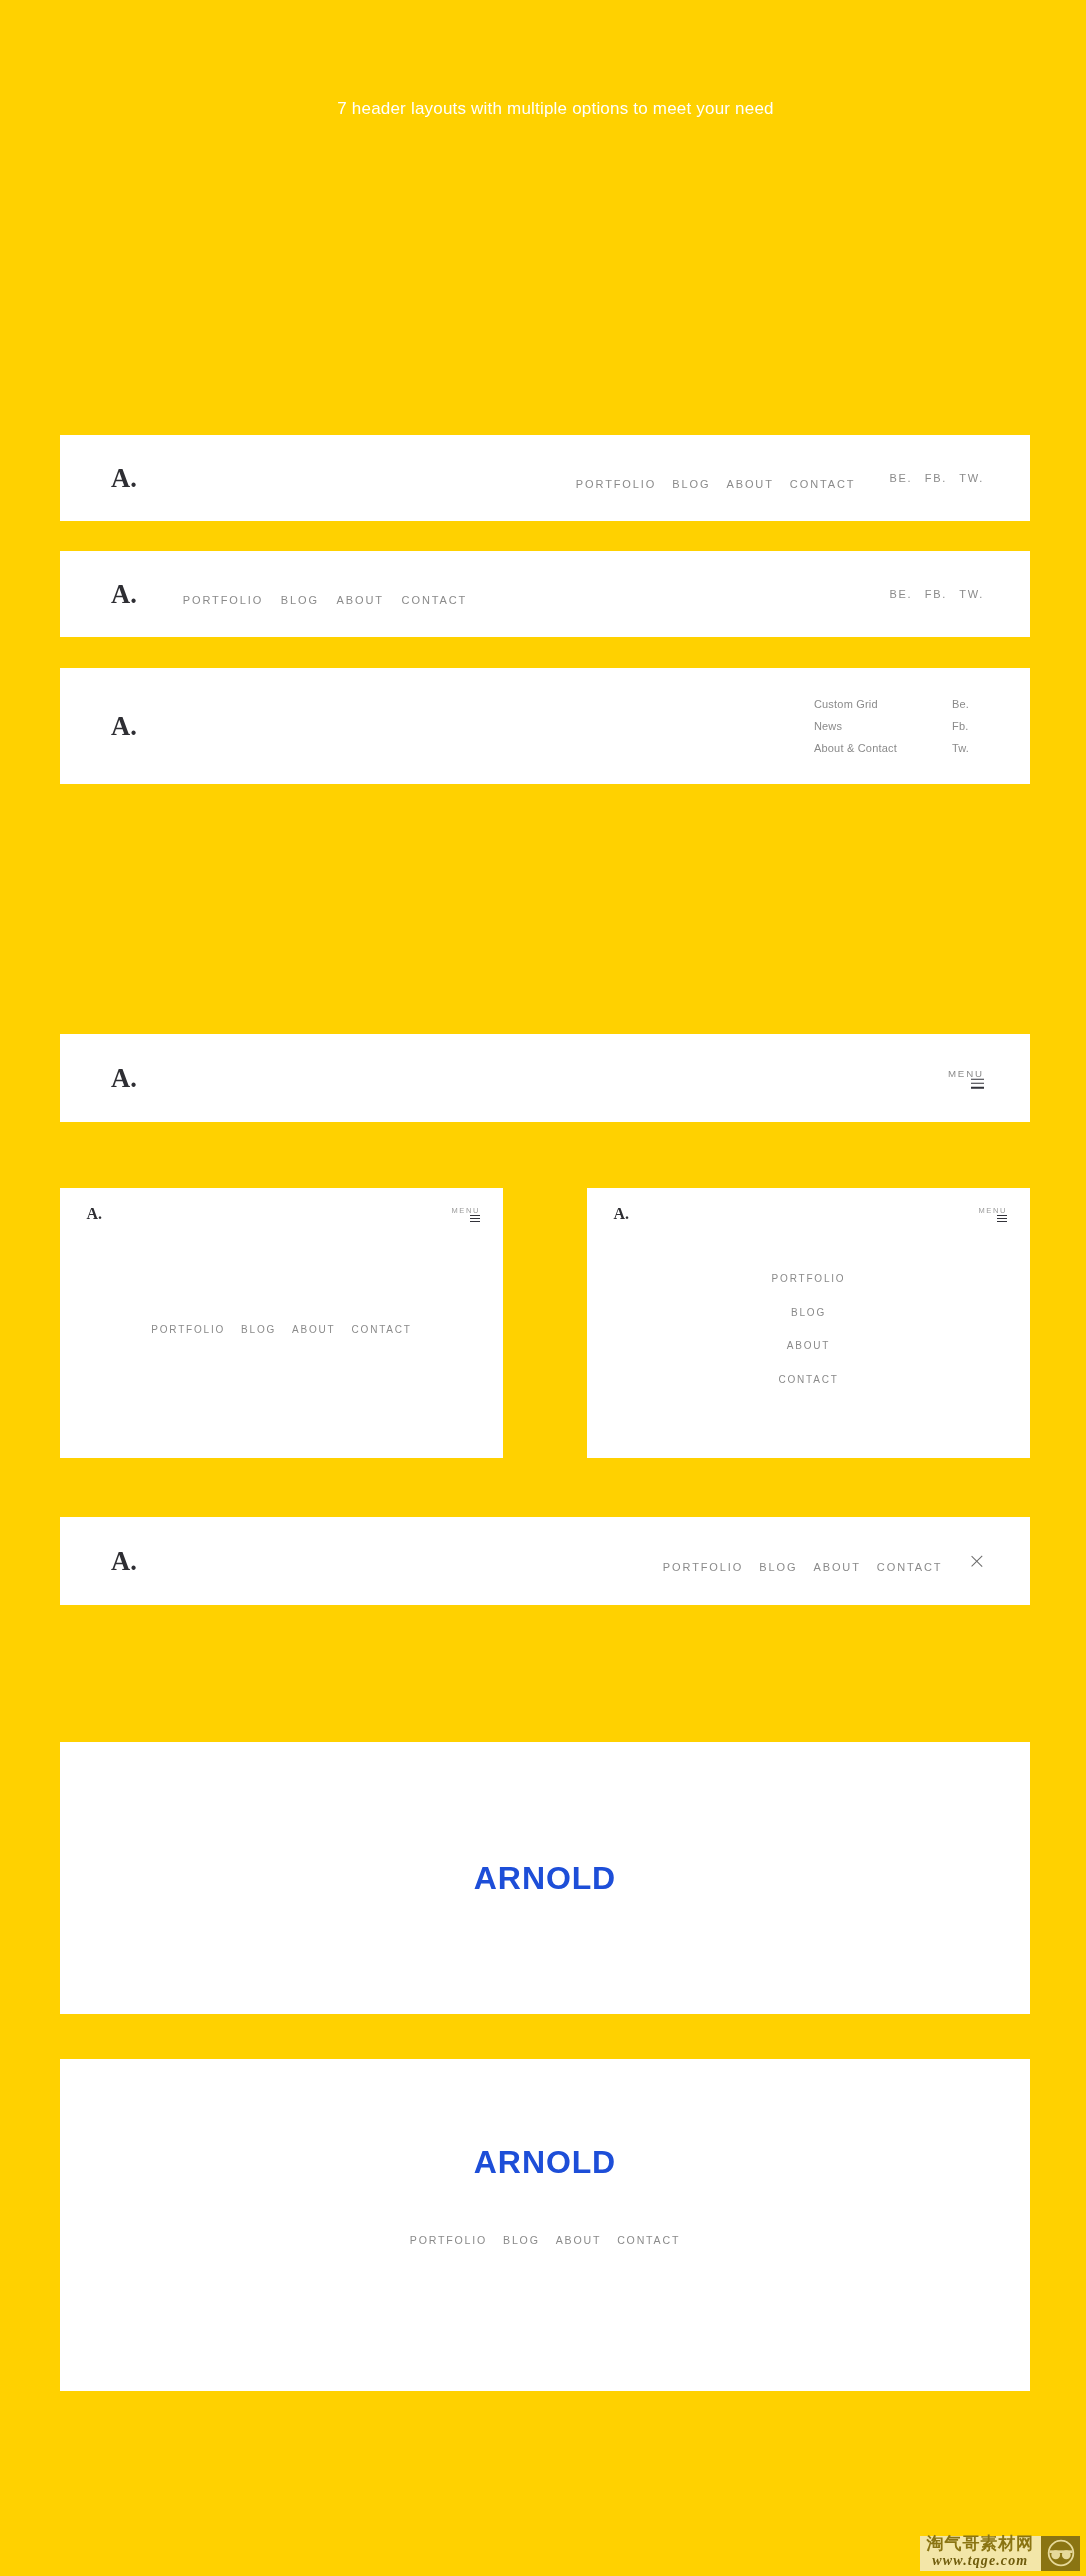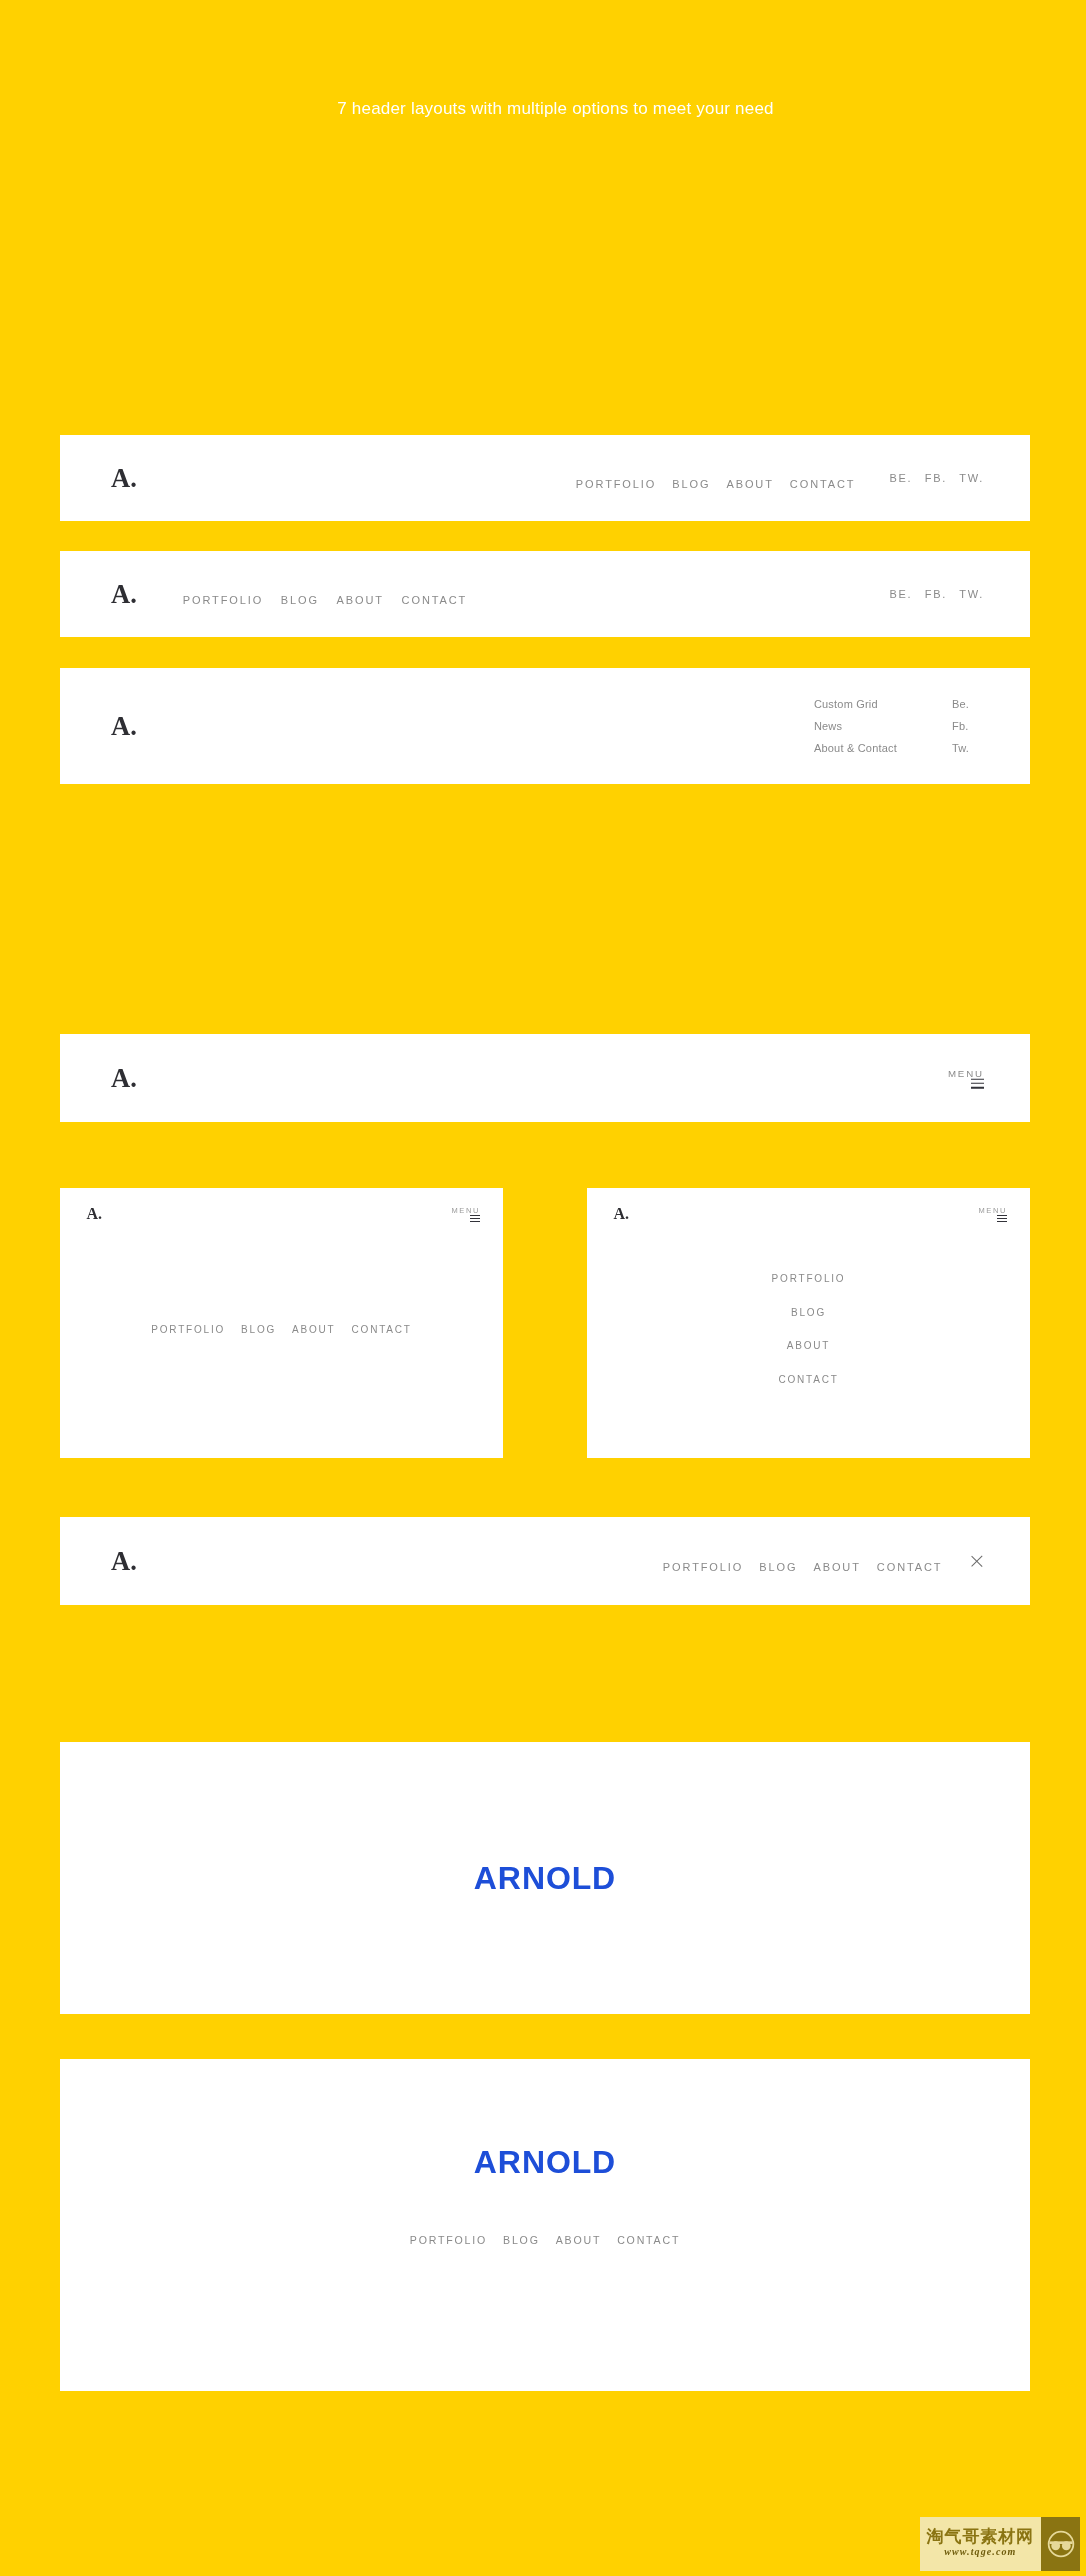--- a/index.html
+++ b/index.html
@@ -237,21 +237,21 @@
   .brand-nav .nav-link { font-size: 10.6px; letter-spacing: 1.8px; }
   .brand-nav .nav-link + .nav-link { margin-left: 16px; }
 
   
   .watermark {
     position: absolute;
     right: 7px;
     bottom: 5.3px;
     display: flex;
     align-items: stretch;
-    height: 54px;
+    height: 35px;
   }
   .wm-text-box {
     background: #f3e6a8;
     display: flex;
     flex-direction: column;
     align-items: center;
     justify-content: center;
     padding: 1.8px 7px 2.6px 7px;
   }
   .wm-cn {
@@ -259,21 +259,21 @@
     font-weight: bold;
     font-size: 17px;
     color: #8a7412;
     letter-spacing: 0.9px;
     line-height: 1.05;
   }
   .wm-url {
     font-family: "Liberation Serif", serif;
     font-style: italic;
     font-weight: bold;
-    font-size: 10px;
+    font-size: 14px;
     color: #6f5c0c;
     letter-spacing: 1.1px;
     line-height: 1.2;
   }
   .wm-face {
     background: #8a7412;
     width: 39px;
     display: flex;
     align-items: center;
     justify-content: center;

